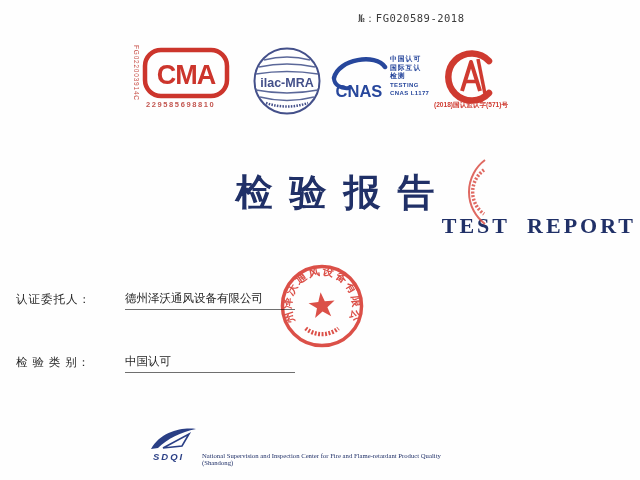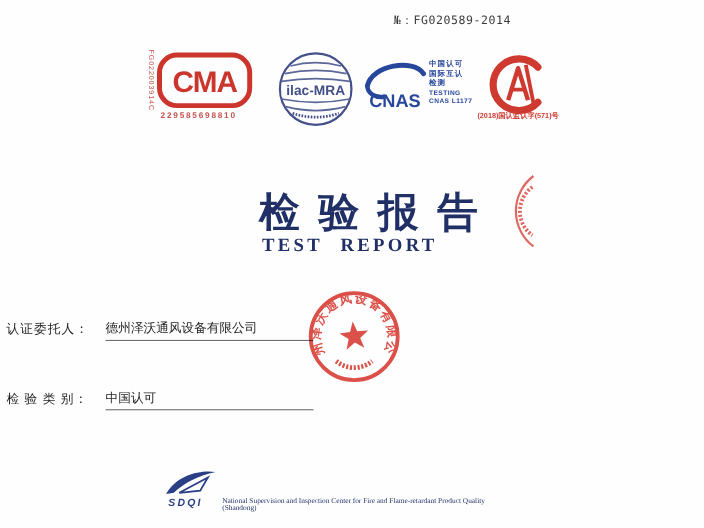--- a/index.html
+++ b/index.html
@@ -21,47 +21,47 @@
   .cnas-logo{position:absolute;left:330px;top:54px;}
   .cnas-text{position:absolute;left:390px;top:55px;color:#27479c;font-weight:bold;}
   .cnas-text .zh{font-size:6.8px;line-height:8.5px;letter-spacing:1px;}
   .cnas-text .en{font-size:6px;line-height:8px;letter-spacing:.4px;}
 
   .cal-logo{position:absolute;left:444px;top:50px;}
   .cal-caption{position:absolute;left:434px;top:101px;font-size:6.6px;font-weight:bold;color:#cf3a30;}
 
   .title-zh{position:absolute;left:0;top:168px;width:636px;text-align:center;
             font-size:37px;font-weight:bold;color:#203067;letter-spacing:17px;text-indent:17px;margin-left:17px;}
-  .title-en{position:absolute;left:0;top:213px;width:636px;text-align:center;
-            font-family:"Liberation Serif",serif;font-weight:bold;font-size:17px;
+  .title-en{position:absolute;left:0;top:213px;width:636px;text-align:right;
+            font-family:"Liberation Serif",serif;font-weight:bold;font-size:22px;
             color:#203067;letter-spacing:3px;word-spacing:9px;}
 
   .crescent-stamp{position:absolute;left:455px;top:156px;opacity:.8;z-index:4;}
-  .field-row{position:absolute;left:6px;width:279px;display:flex;align-items:flex-end;}
+  .field-row{position:absolute;left:16px;width:279px;display:flex;align-items:flex-end;gap:19px;}
   .row-0{top:291px;} .row-1{top:322px;} .row-2{top:354px;}
   .field-label{width:90px;font-family:"Liberation Serif","DejaVu Serif",serif;
                font-size:11.5px;color:#262626;letter-spacing:1px;padding-bottom:3px;}
   .field-value{flex:1;font-family:"Liberation Serif","DejaVu Serif",serif;font-size:11.5px;
                color:#1d1d1d;border-bottom:1px solid #6f6f6f;padding-bottom:3px;white-space:nowrap;}
 
   .seal{position:absolute;left:279px;top:263px;width:86px;height:86px;z-index:5;
         opacity:.88;mix-blend-mode:multiply;}
 
   .footer-logo{position:absolute;left:149px;top:425px;}
   .footer-zh{position:absolute;left:202px;top:430px;width:260px;font-size:12.5px;
              font-weight:bold;color:#223269;letter-spacing:.2px;}
   .footer-en{position:absolute;left:202px;top:452px;width:270px;
              font-family:"Liberation Serif",serif;font-size:6.7px;color:#223269;}
 </style>
 </head>
 <body>
 
 <div id="page">
 
-  <div class="report-no">№：FG020589-2014</div>
+  <div class="report-no">№：FG020589-2018</div>
 
   <div class="vcode">FG022003914C</div>
 
   <svg class="cma-logo" width="88" height="52" viewBox="0 0 88 52">
     <rect x="3" y="3" width="82" height="46" rx="16" fill="none" stroke="#cc352c" stroke-width="4.5"></rect>
     <text x="44" y="37" text-anchor="middle" font-size="27" font-weight="bold" fill="#cc352c" letter-spacing="-1" font-family="Liberation Sans, sans-serif">CMA</text>
   </svg>
   <div class="cma-num">229585698810</div>
 
   <svg class="ilac-logo" width="70" height="70" viewBox="0 0 70 70">

